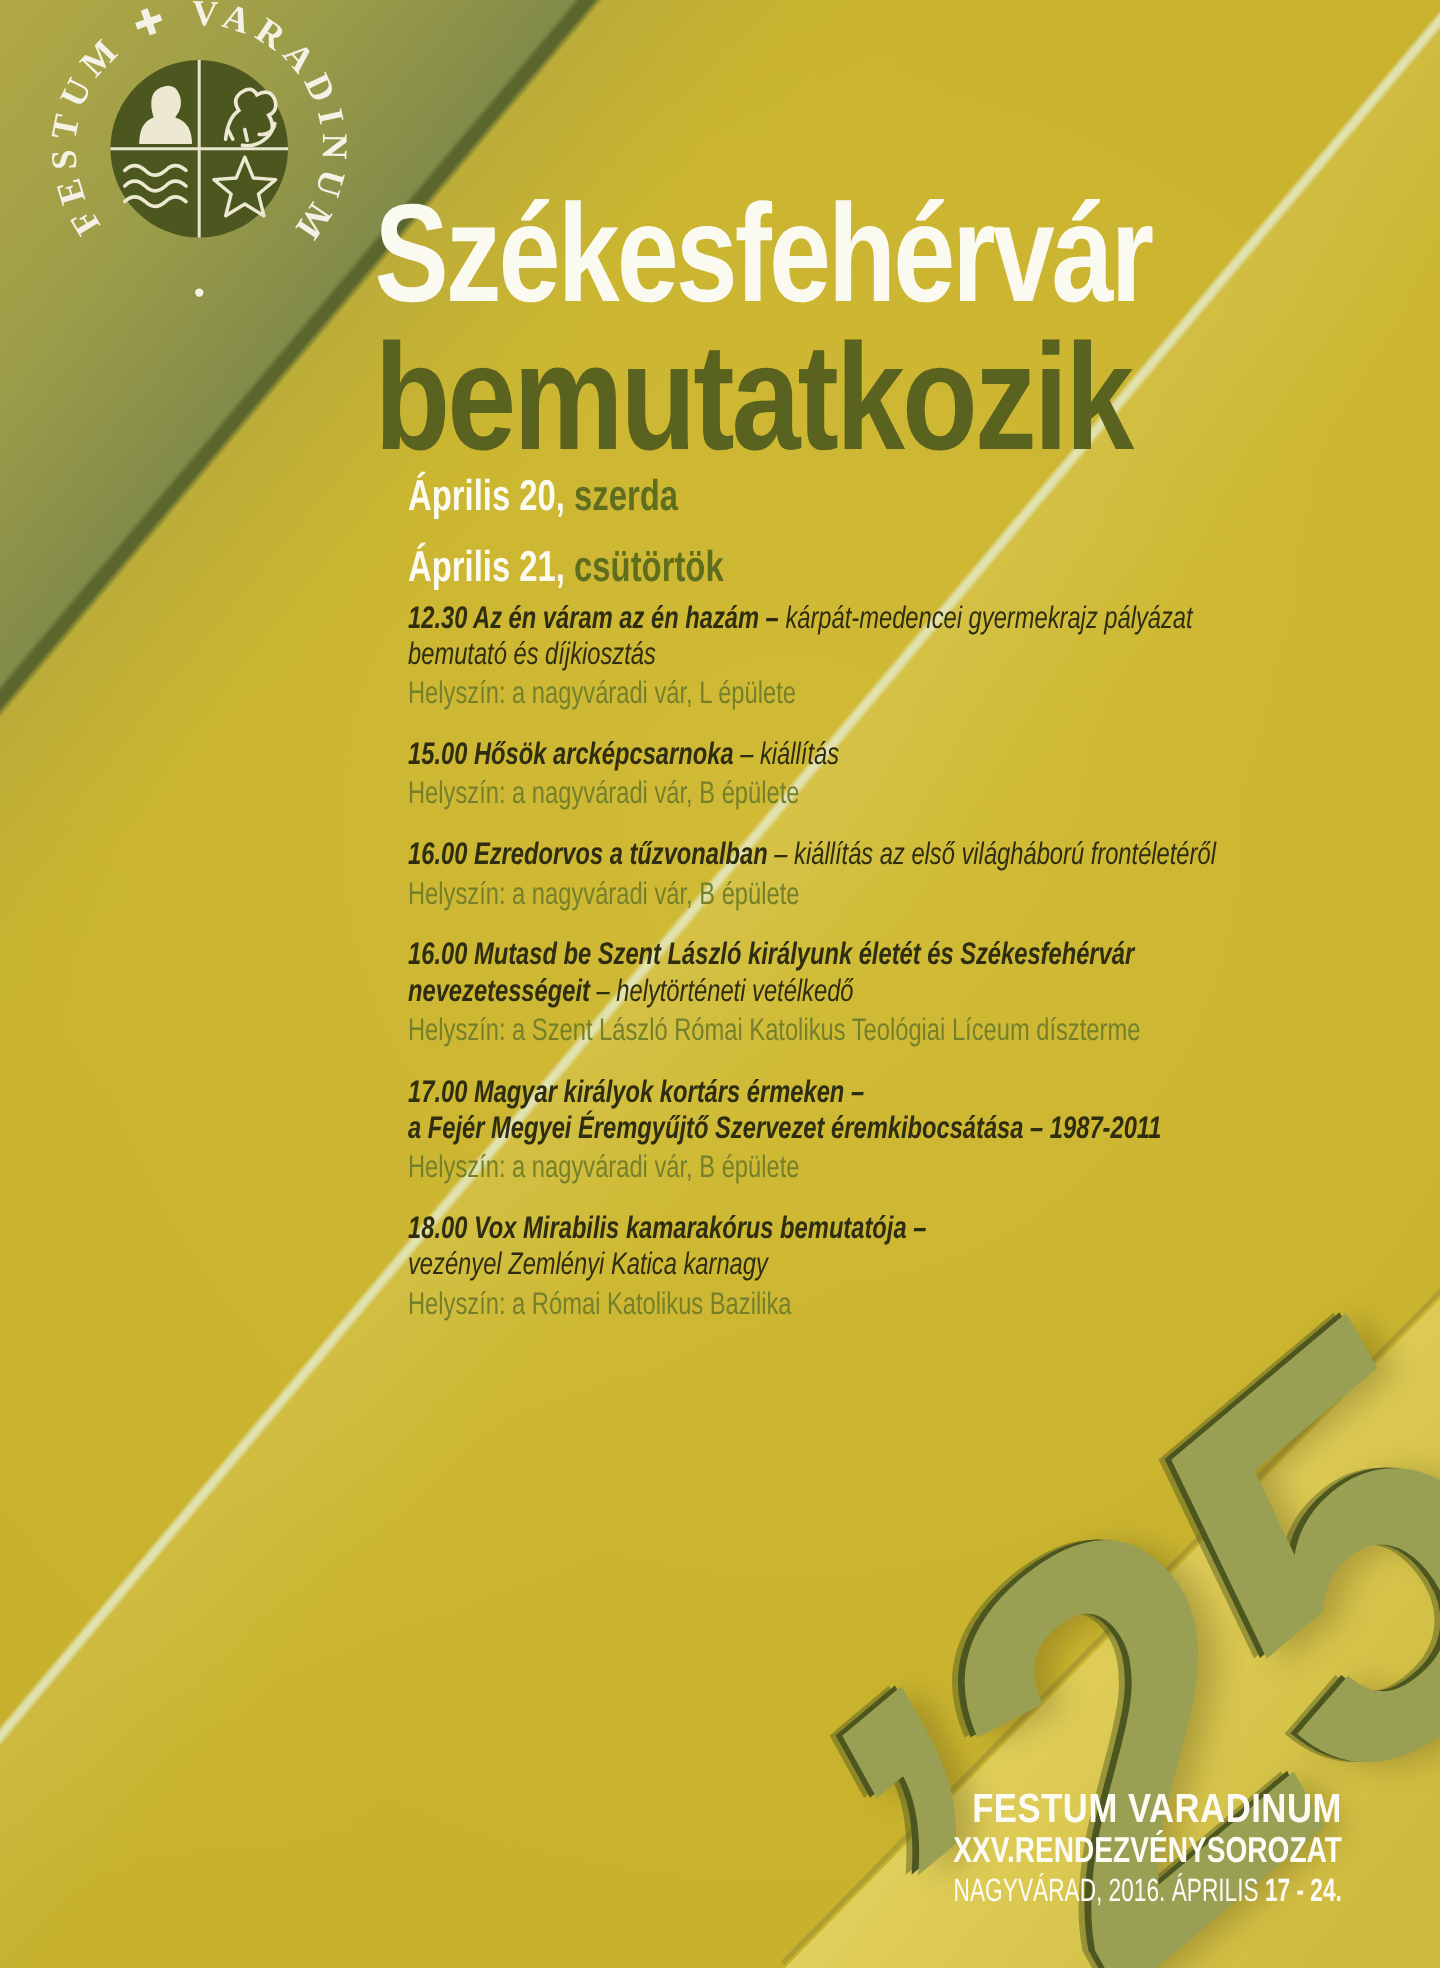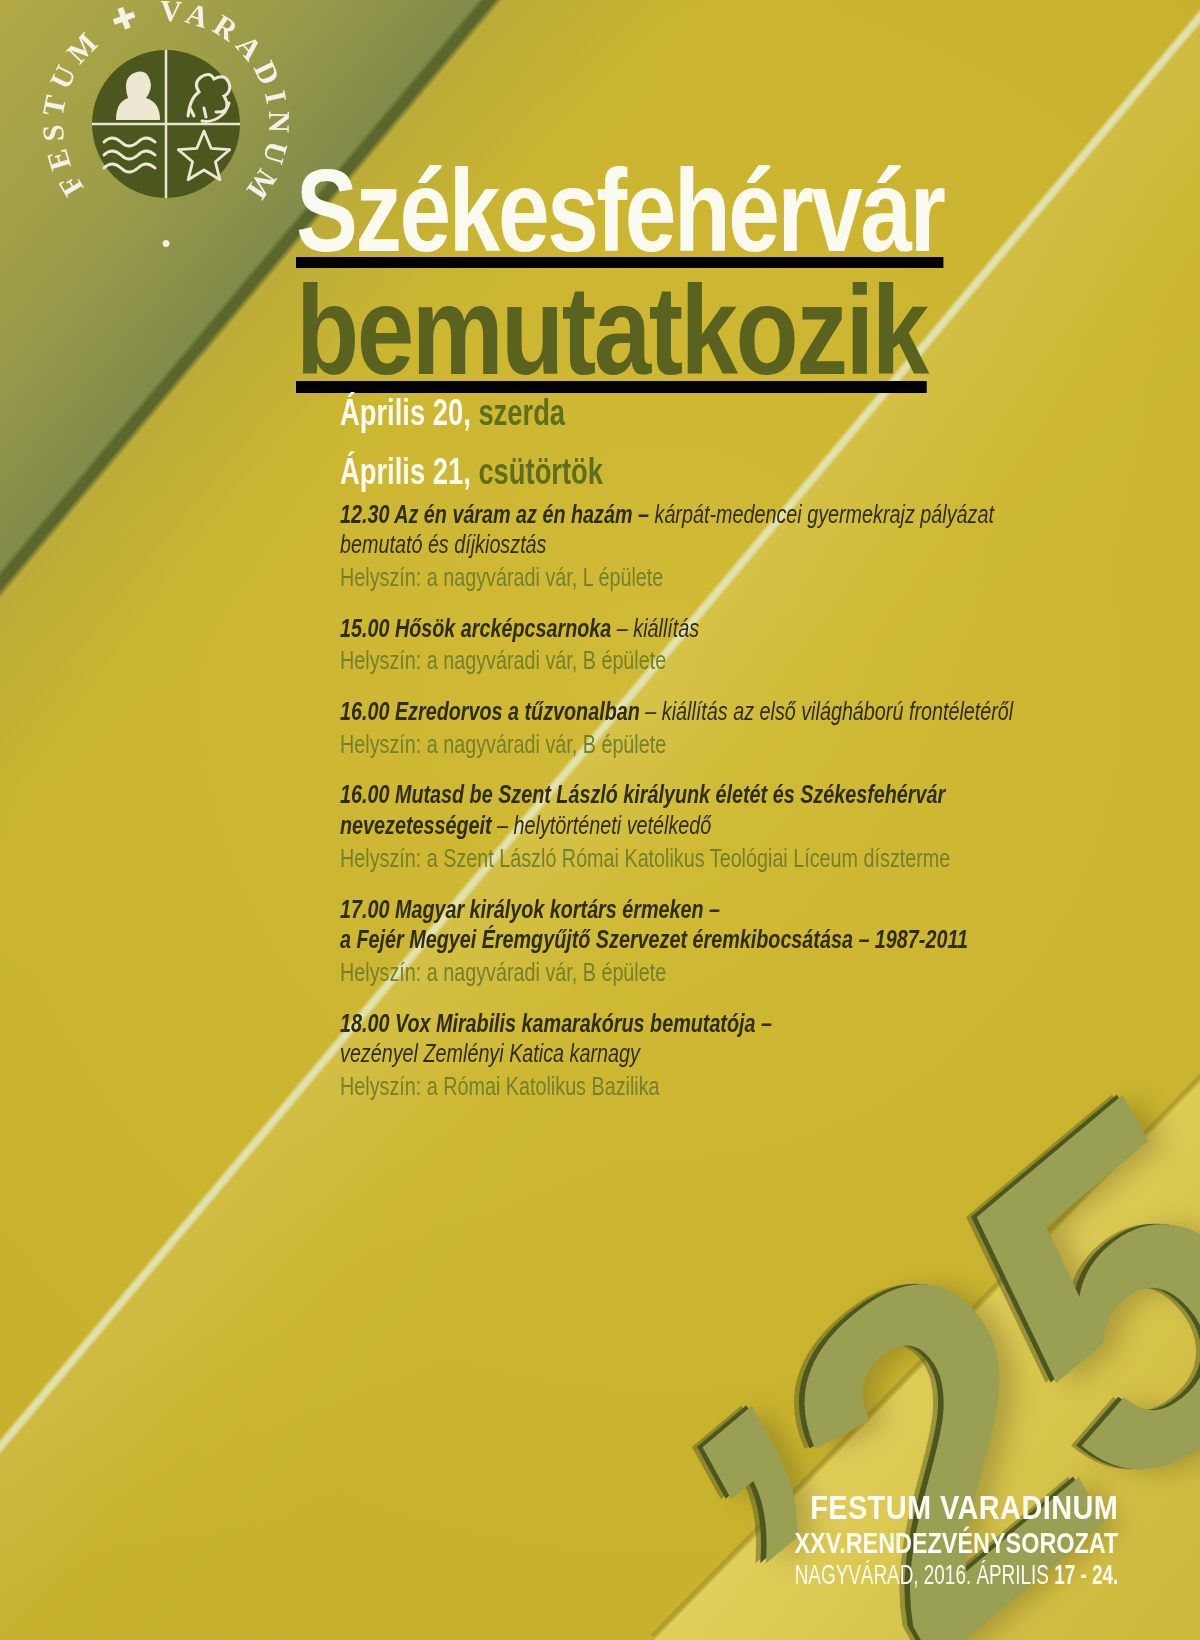--- a/index.html
+++ b/index.html
@@ -39,21 +39,21 @@
     position:absolute;left:690px;top:1150px;width:580px;height:540px;z-index:3;
     display:flex;align-items:center;justify-content:center;
     transform:rotate(-40deg);
     font-style:italic;font-weight:700;font-size:460px;letter-spacing:-14px;
     color:#99a054;white-space:nowrap;line-height:1;
     text-shadow:-4px -4px 0 #4c561f, -8px -7px 0 rgba(76,86,31,.45), 10px 12px 24px rgba(80,70,15,.30);
   }
   .logo{position:absolute;left:16px;top:-10px;z-index:3;}
   .ring{fill:#f4f2e6;font-family:"Liberation Serif","DejaVu Serif","DejaVu Sans",serif;
         font-weight:700;font-size:30px;letter-spacing:6.5px;}
-  .title{position:absolute;left:296px;top:156px;z-index:3;text-decoration:underline;}
+  .title{position:absolute;left:312px;top:156px;z-index:3;}
   .t1{font-weight:700;font-size:116px;line-height:.95;color:#fbfaf0;letter-spacing:-3px;
       transform:scaleX(.80);transform-origin:0 0;white-space:nowrap;}
   .t2{font-weight:700;font-size:126px;line-height:1;color:#59621f;letter-spacing:-3px;
       transform:scaleX(.82);transform-origin:0 0;white-space:nowrap;margin-top:2px;}
   .schedule{position:absolute;left:318px;top:392px;z-index:3;width:880px;margin-left:22px;}
   .day{font-weight:700;font-size:36px;line-height:1.15;white-space:nowrap;
        transform:scaleX(.76);transform-origin:0 50%;margin:0 0 6px;}
   .day .d1{color:#fcfbf2;}
   .day .d2{color:#5e6e1e;}
   .day.second{margin-top:18px;}

